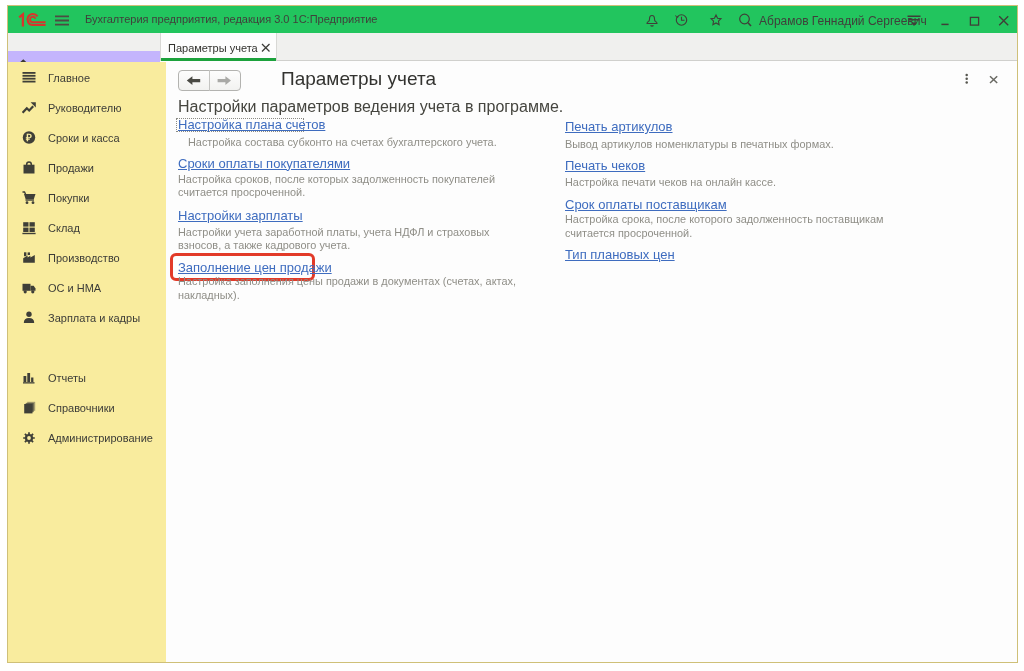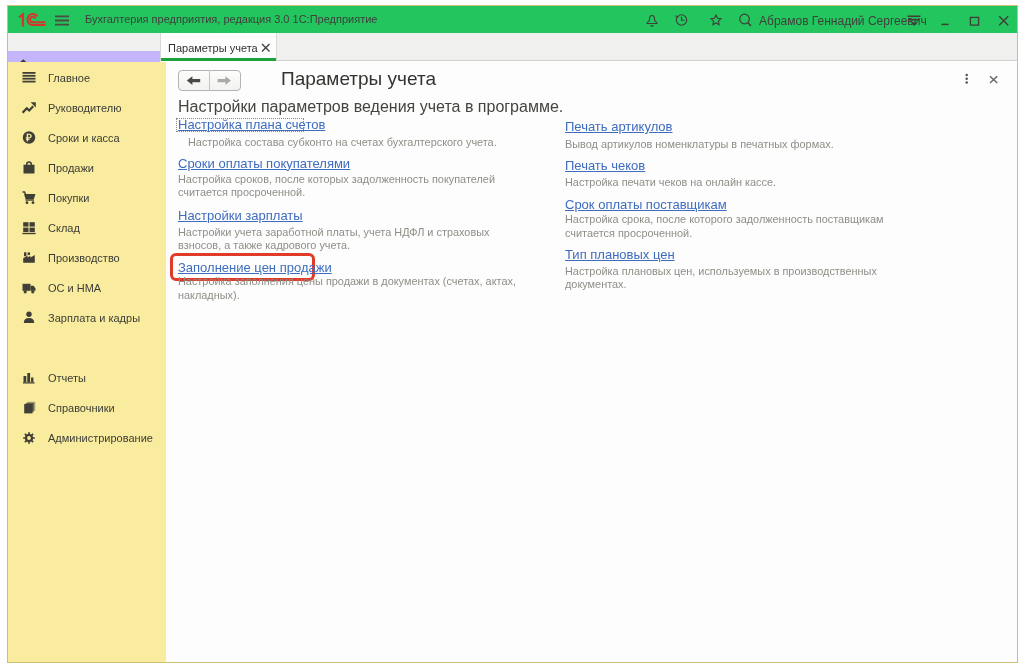--- a/index.html
+++ b/index.html
@@ -228,15 +228,14 @@
     <div class="link" style="left:12px;top:198px;">Заполнение цен продажи</div>
     <div class="desc" style="left:12px;top:213.3px;">Настройка заполнения цены продажи в документах (счетах, актах,<br>накладных).</div>
 
     <div class="link" style="left:399px;top:57.2px;">Печать артикулов</div>
     <div class="desc" style="left:399px;top:76px;">Вывод артикулов номенклатуры в печатных формах.</div>
     <div class="link" style="left:399px;top:95.6px;">Печать чеков</div>
     <div class="desc" style="left:399px;top:114px;">Настройка печати чеков на онлайн кассе.</div>
     <div class="link" style="left:399px;top:134.6px;">Срок оплаты поставщикам</div>
     <div class="desc" style="left:399px;top:151.4px;">Настройка срока, после которого задолженность поставщикам<br>считается просроченной.</div>
     <div class="link" style="left:399px;top:185.1px;">Тип плановых цен</div>
-    <div class="desc" style="left:399px;top:202.9px;">Настройка плановых цен, используемых в производственных<br>документах.</div>
   </div>
 </div>
 
 </body></html>

